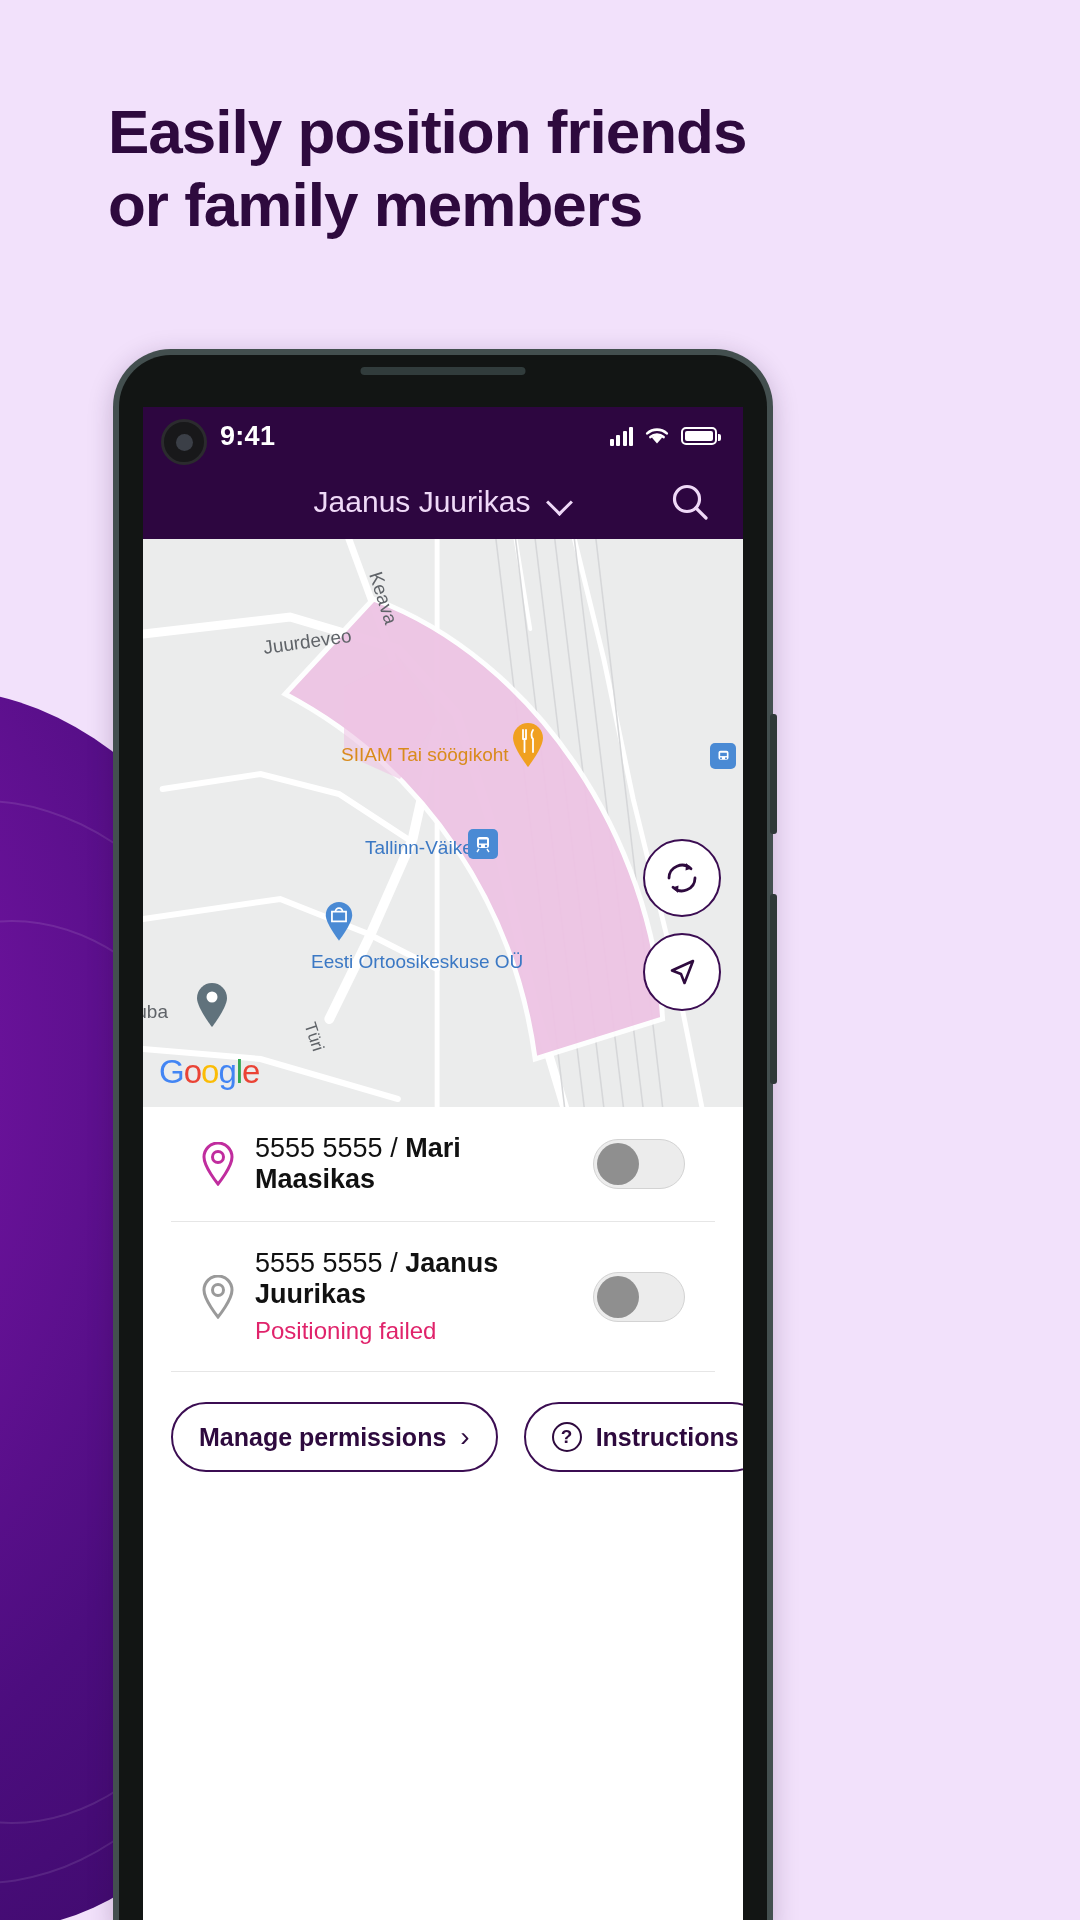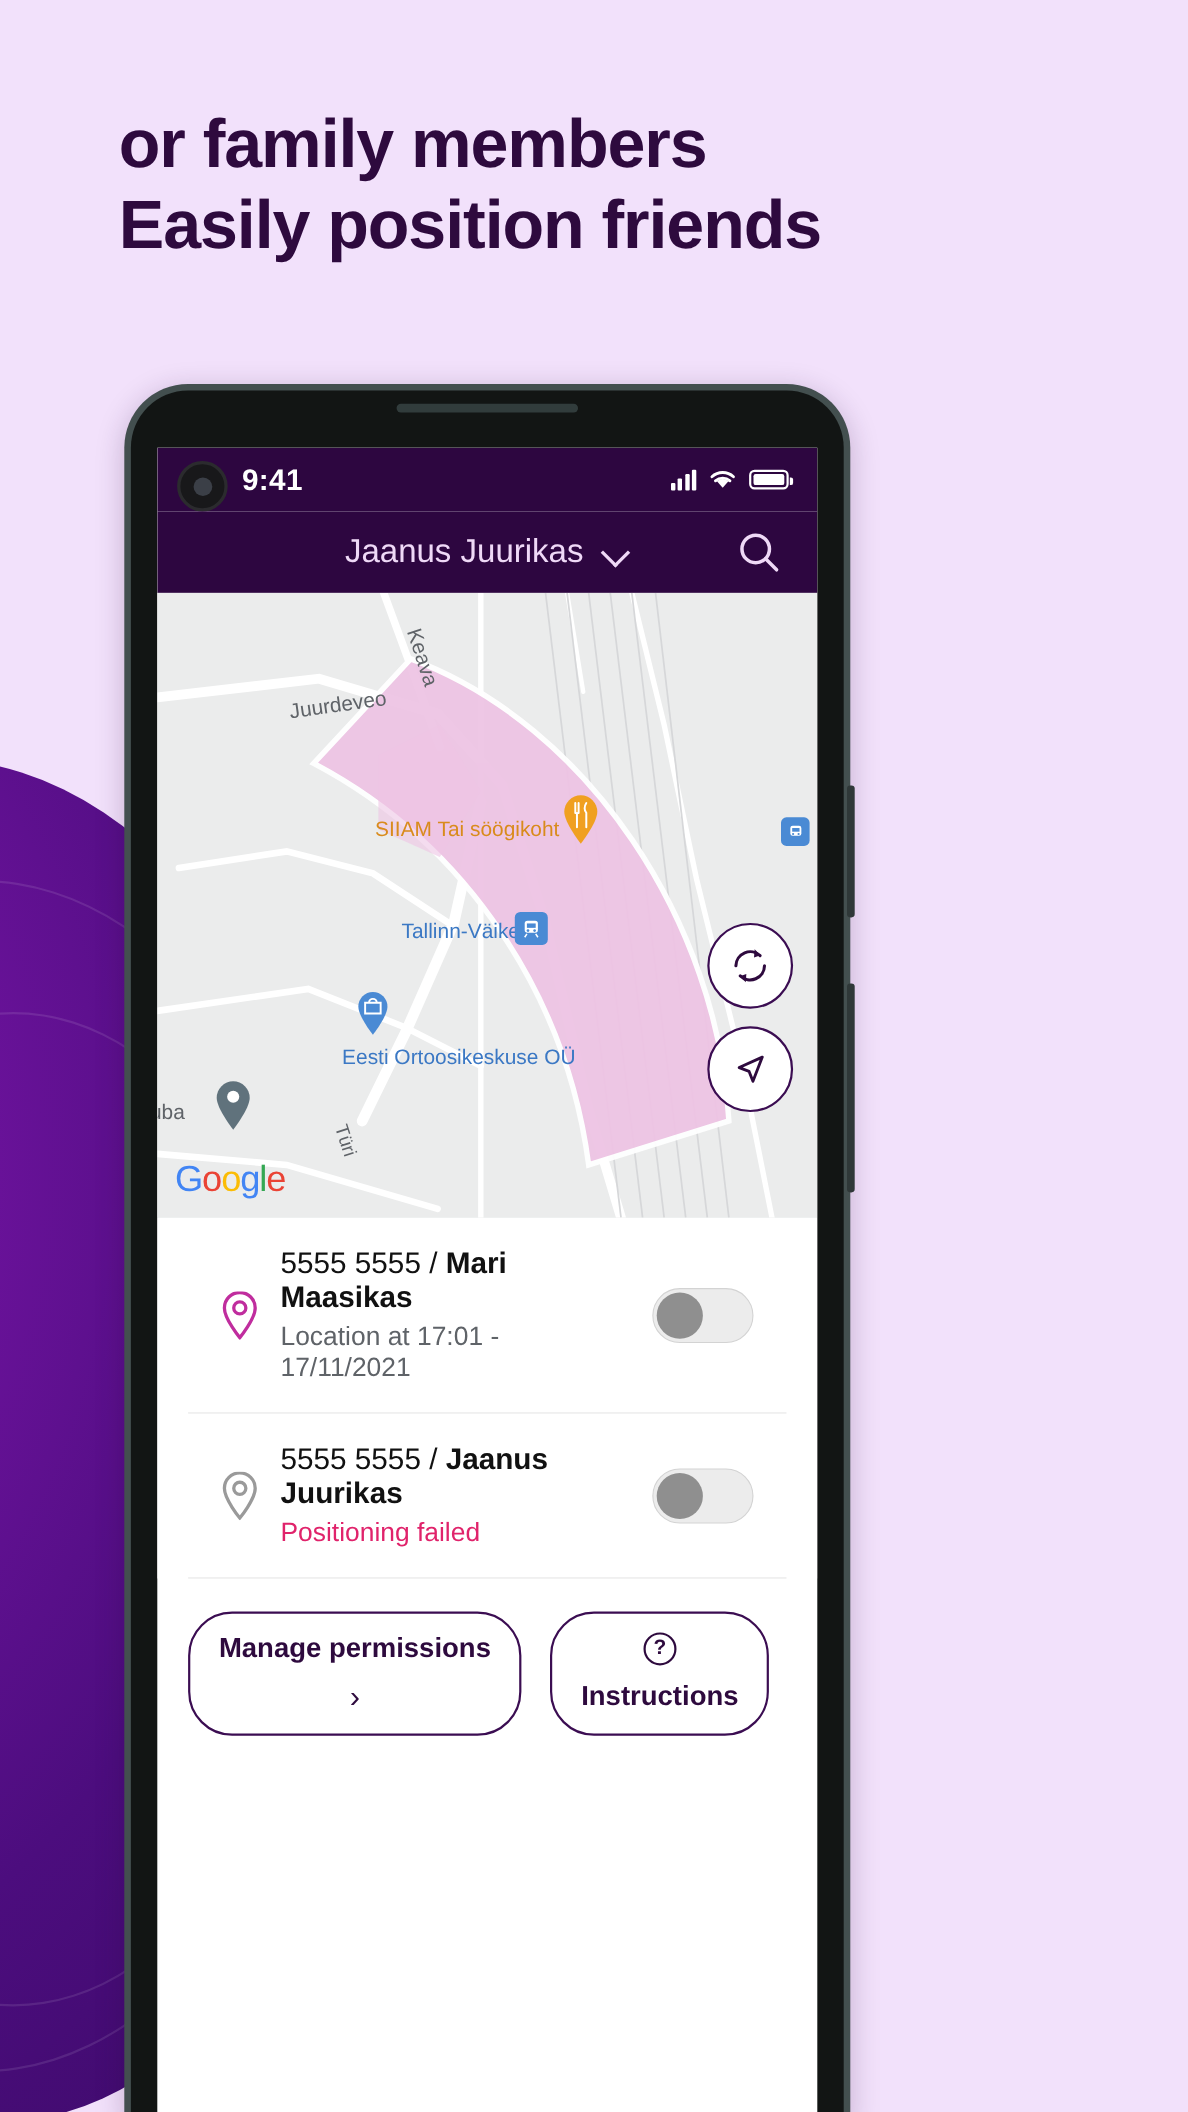--- a/index.html
+++ b/index.html
@@ -175,37 +175,36 @@
   .actions {
     display:flex; gap:26px; padding:30px 28px 0 28px;
   }
   .pill {
     border:2px solid #3b0d52; border-radius:40px;
     background:#fff; color:#2e0a3e;
     font-size:25px; font-weight:700;
     padding:17px 26px;
     display:flex; align-items:center; gap:14px;
     white-space:nowrap;
-    flex-direction:column;
   }
   .pill .arrow { font-weight:400; font-size:28px; }
   .q-icon {
     width:30px; height:30px; border:2.5px solid #2e0a3e; border-radius:50%;
     display:flex; align-items:center; justify-content:center;
     font-size:19px; font-weight:700;
   }
 </style>
 </head>
 <body>
 
 <div class="swoosh"></div>
 
 <div class="headline">
+  <div>Easily position friends</div>
   <div>or family members</div>
-  <div>Easily position friends</div>
 </div>
 
 <div class="phone">
   <div class="btn-right-1"></div>
   <div class="btn-right-2"></div>
   <div class="phone-inner">
     <div class="speaker"></div>
 
     <div class="screen">
 
@@ -344,21 +343,20 @@
 
         <div class="row">
           <span class="pin">
             <svg viewBox="0 0 38 44">
                 <path d="M19 42 C19 42 33 25 33 15 A14 14 0 1 0 5 15 C5 25 19 42 19 42Z" fill="none" stroke="#c02d9e" stroke-width="3"></path>
                 <circle cx="19" cy="15" r="5.5" fill="none" stroke="#c02d9e" stroke-width="3"></circle>
               </svg>
           </span>
           <div class="row-text">
             <div class="row-title"><span class="num">5555 5555 / </span><span>Mari Maasikas</span></div>
-            <div class="row-sub">Location at 17:01 - 17/11/2021</div>
           </div>
           <div class="toggle">
               <i></i>
             </div>
         </div>
 
         <div class="row">
           <span class="pin">
             <svg viewBox="0 0 38 44">
                 <path d="M19 42 C19 42 33 25 33 15 A14 14 0 1 0 5 15 C5 25 19 42 19 42Z" fill="none" stroke="#9a9a9a" stroke-width="3"></path>

